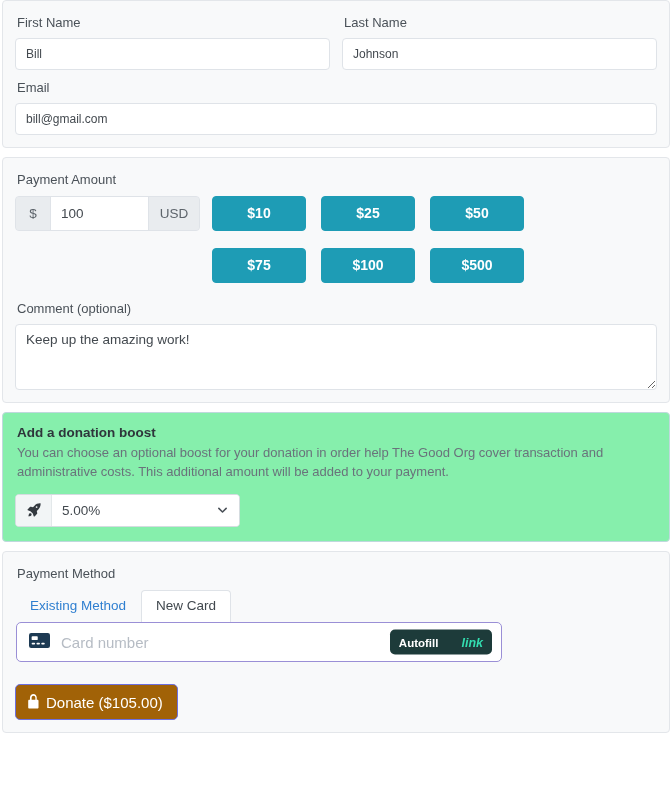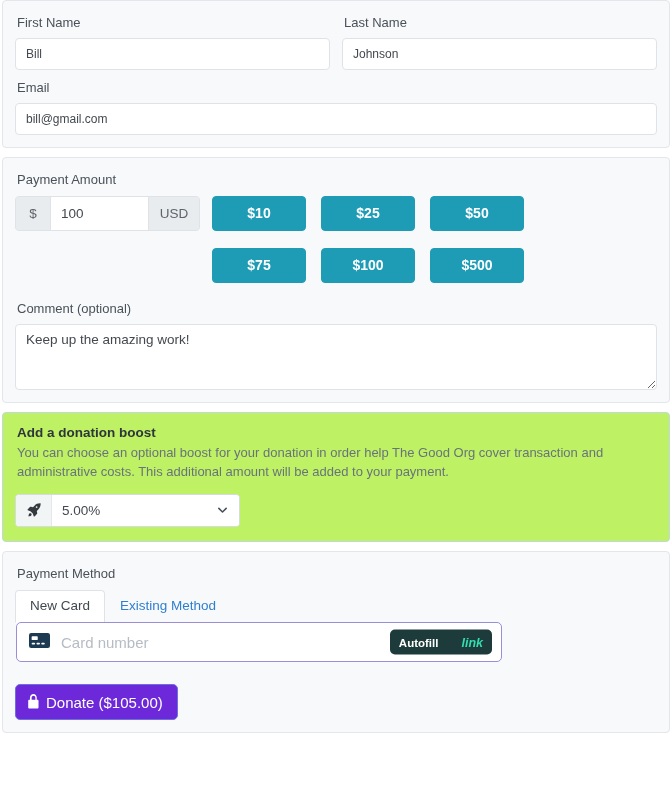--- a/index.html
+++ b/index.html
@@ -22,21 +22,21 @@
 
   
   .panel {
     background: #f8f9fa;
     border: 1px solid #e3e6ea;
     border-radius: 4px;
     margin: 0 2px 9px 2px;
     padding: 10px 12px 12px 12px;
   }
   .panel.boost {
-    background: #bef264;
+    background: #86efac;
     border-color: #bfd8dd;
     padding: 11px 12px 14px 12px;
   }
 
   
   .field-label {
     display: block;
     font-size: 13px;
     color: #4a5158;
     line-height: 1.4;
@@ -267,21 +267,21 @@
   .autofill-badge .af-link {
     color: #33ddb0;
     font-size: 12.5px;
     font-weight: bold;
     font-style: italic;
   }
 
   .donate-btn {
     margin-top: 22px;
     height: 36px;
-    background: #6d28d9;
+    background: #a16207;
     border: 1px solid #6c6fe0;
     border-radius: 5px;
     color: #ffffff;
     font-family: "Liberation Sans", sans-serif;
     font-size: 15px;
     padding: 0 14px 0 11px;
     display: inline-flex;
     align-items: center;
     gap: 6px;
     cursor: pointer;
@@ -353,22 +353,22 @@
           </svg>
         </span>
       </span>
     </div>
   </div>
 
   <div class="panel">
     <label class="field-label">Payment Method</label>
 
     <div class="pm-tabs">
+      <div class="pm-tab link">Existing Method</div>
       <div class="pm-tab active">New Card</div>
-      <div class="pm-tab link">Existing Method</div>
     </div>
 
     <div class="card-input">
       <span>
         <svg width="21" height="15" viewBox="0 0 24 17">
           <rect x="0" y="0" width="24" height="17" rx="2.5" fill="#1d3a53"></rect>
           <rect x="3" y="3.5" width="7" height="4.5" rx="1" fill="#ffffff"></rect>
           <rect x="3" y="11" width="4" height="2" rx="1" fill="#ffffff"></rect>
           <rect x="8.5" y="11" width="4" height="2" rx="1" fill="#ffffff"></rect>
           <rect x="14" y="11" width="4" height="2" rx="1" fill="#ffffff"></rect>

